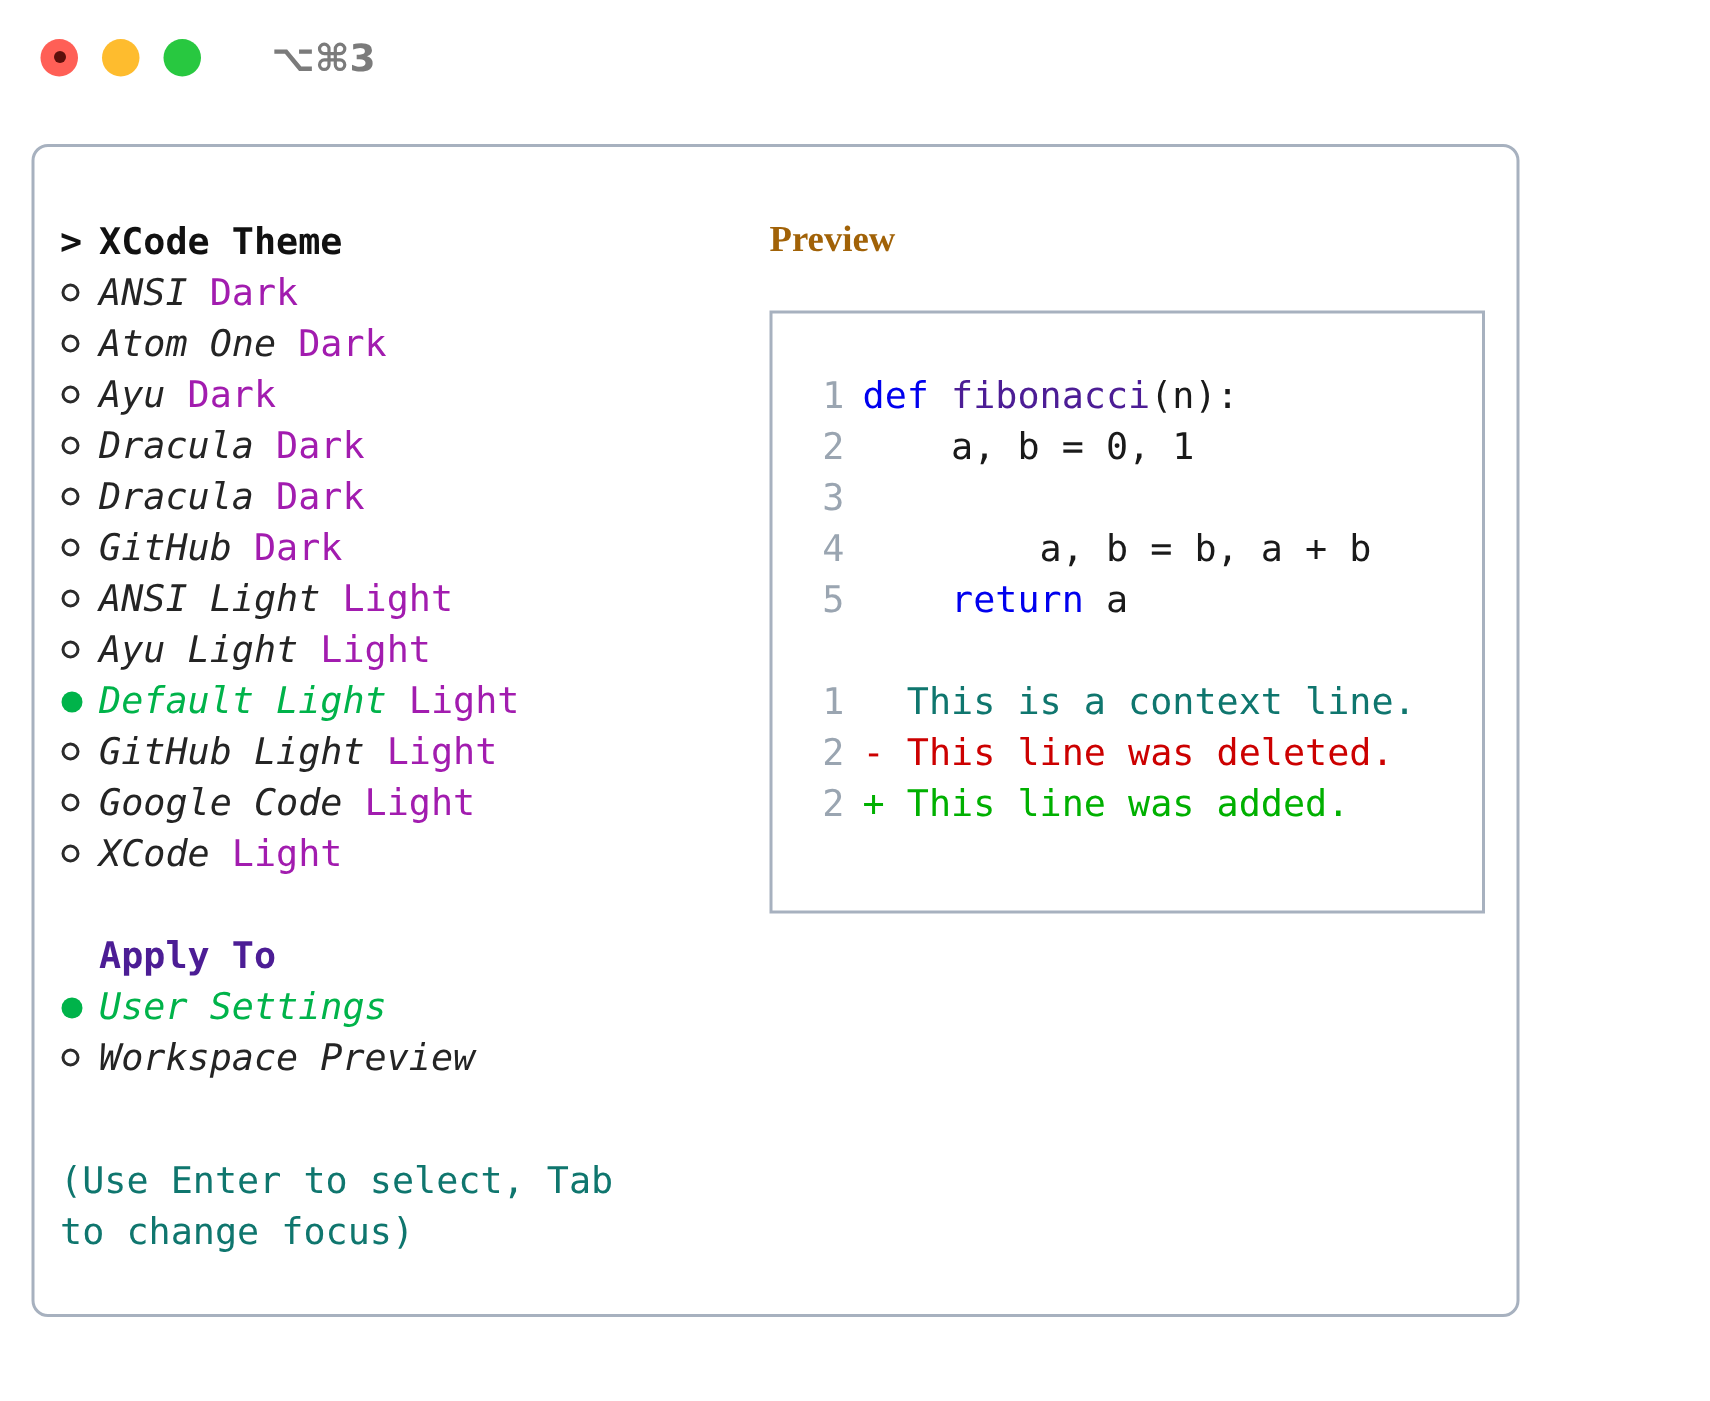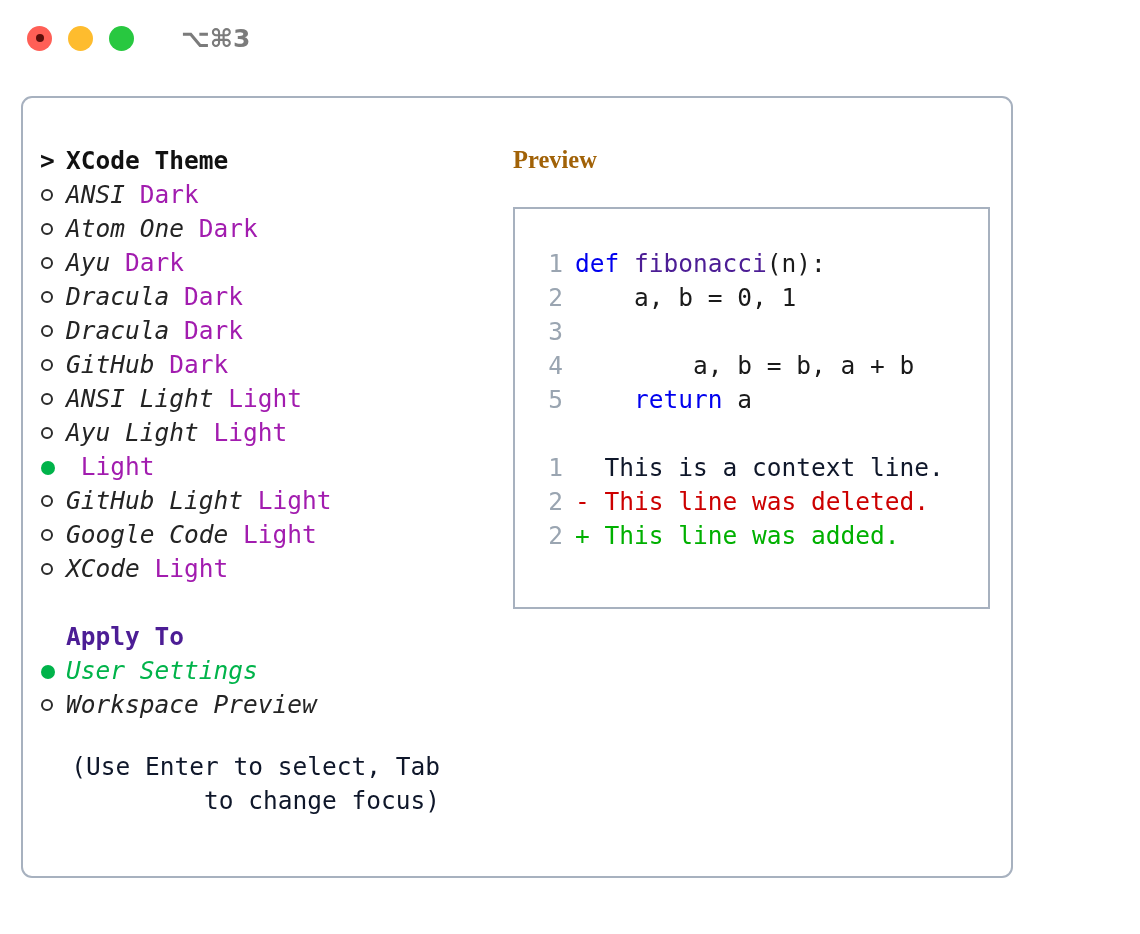--- a/index.html
+++ b/index.html
@@ -131,26 +131,25 @@
   .tag {
     color: #a21caf;
   }
   .indent-label {
     margin-left: 26px;
     font-weight: bold;
     color: #4c1d95;
   }
   .spacer-row { height: 34px; }
   .hint {
-    margin-top: 26px;
+    margin-top: 46px;
     font-size: 24.5px;
     line-height: 34px;
-    color: #0f172a;
+    color: #0f766e;
     width: 400px;
-    text-align: right;
   }
 
   
   .right-col {
     flex: 1;
     padding-left: 20px;
     box-sizing: border-box;
   }
   .preview-title {
     font-size: 24.5px;
@@ -176,21 +175,21 @@
   .lnum {
     width: 34px;
     flex: none;
     text-align: right;
     color: #9aa5b1;
     margin-right: 12px;
   }
   .ctext { color: #1a1a1a; }
   .kw  { color: #0000ee; }
   .fn  { color: #4c1d95; }
-  .diff-ctx { color: #0f172a; }
+  .diff-ctx { color: #0f766e; }
   .diff-del { color: #cc0000; }
   .diff-add { color: #00b000; }
   .blank-line { height: 34px; }
 </style>
 </head>
 <body>
 
 <div class="titlebar">
   <div class="dots">
     <div class="dot dot-red"></div>
@@ -212,21 +211,21 @@
 
       <div id="theme-list">
           <div class="row"><span class="bullet bullet-circle"></span><span class="item-label">ANSI</span><span> </span><span class="tag">Dark</span></div>
           <div class="row"><span class="bullet bullet-circle"></span><span class="item-label">Atom One</span><span> </span><span class="tag">Dark</span></div>
           <div class="row"><span class="bullet bullet-circle"></span><span class="item-label">Ayu</span><span> </span><span class="tag">Dark</span></div>
           <div class="row"><span class="bullet bullet-circle"></span><span class="item-label">Dracula</span><span> </span><span class="tag">Dark</span></div>
           <div class="row"><span class="bullet bullet-circle"></span><span class="item-label">Dracula</span><span> </span><span class="tag">Dark</span></div>
           <div class="row"><span class="bullet bullet-circle"></span><span class="item-label">GitHub</span><span> </span><span class="tag">Dark</span></div>
           <div class="row"><span class="bullet bullet-circle"></span><span class="item-label">ANSI Light</span><span> </span><span class="tag">Light</span></div>
           <div class="row"><span class="bullet bullet-circle"></span><span class="item-label">Ayu Light</span><span> </span><span class="tag">Light</span></div>
-          <div class="row selected"><span class="bullet bullet-filled"></span><span> </span><span class="tag">Light</span></div>
+          <div class="row selected"><span class="bullet bullet-filled"></span><span class="item-label">Default Light</span><span> </span><span class="tag">Light</span></div>
           <div class="row"><span class="bullet bullet-circle"></span><span class="item-label">GitHub Light</span><span> </span><span class="tag">Light</span></div>
           <div class="row"><span class="bullet bullet-circle"></span><span class="item-label">Google Code</span><span> </span><span class="tag">Light</span></div>
           <div class="row"><span class="bullet bullet-circle"></span><span class="item-label">XCode</span><span> </span><span class="tag">Light</span></div>
         </div>
 
       <div class="spacer-row"></div>
 
       <div class="row">
         <span class="indent-label">Apply To</span>
       </div>

